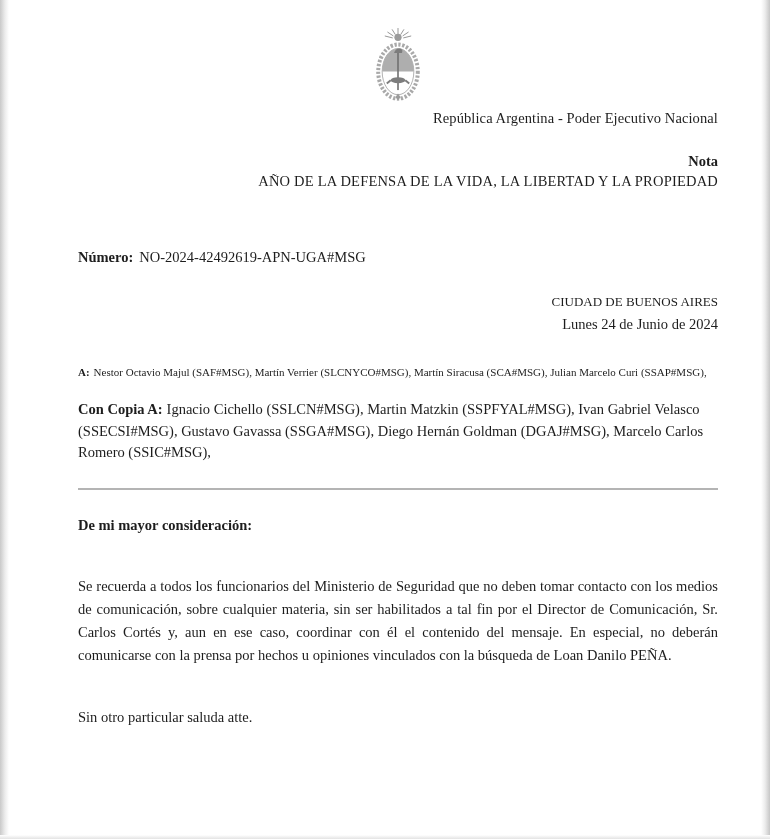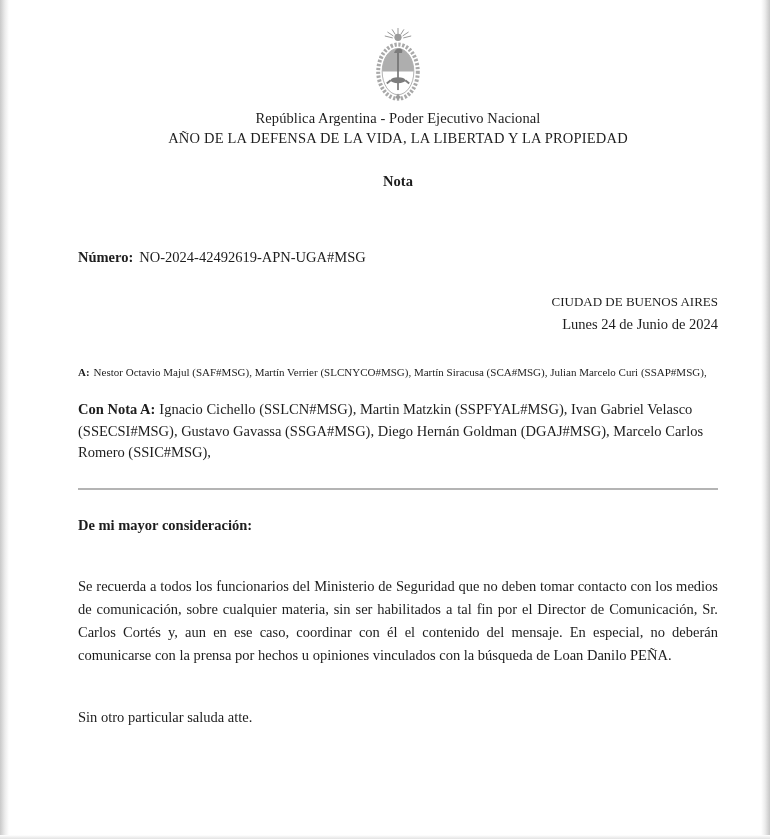--- a/index.html
+++ b/index.html
@@ -22,21 +22,21 @@
   }
   .edge-bottom {
     position: absolute; left: 0; right: 0; bottom: 0; height: 4px;
     background: linear-gradient(to top, #e3e3e3, #ffffff);
   }
   .page {
     position: relative;
     width: 770px; height: 839px;
     padding: 28px 52px 0 78px;
   }
-  .center { text-align: center; }
+  .center { text-align: right; }
   .right { text-align: right; }
   .crest-wrap { text-align: center; margin-bottom: 4px; }
   .crest { display: inline-block; }
   .org-line { font-size: 14.5px; letter-spacing: 0.1px; }
   .year-line { font-size: 14.5px; margin-top: 3px; letter-spacing: 0.2px; }
   .doc-type { font-weight: bold; font-size: 14.5px; margin-top: 26px; }
   .number-line { margin-top: 59px; font-size: 14.5px; }
   .number-line .lbl { font-weight: bold; margin-right: 6px; }
   .place-line { margin-top: 28px; font-size: 13px; }
   .date-line { margin-top: 6px; font-size: 14.5px; }
@@ -93,39 +93,39 @@
 
       <ellipse cx="50" cy="79" rx="11" ry="4.5" fill="#7d7d7d"></ellipse>
       <path d="M39,79 L33,84 M61,79 L67,84" stroke="#7d7d7d" stroke-width="3"></path>
 
       <path d="M46,105 L50,99 L54,105 L50,109 Z" fill="#9b9b9b"></path>
     </svg>
   </div>
 
   <div class="center org-line">República Argentina - Poder Ejecutivo Nacional</div>
 
+  <div class="center doc-type">Nota</div>
+
   <div class="center year-line">AÑO DE LA DEFENSA DE LA VIDA, LA LIBERTAD Y LA PROPIEDAD</div>
-
-  <div class="center doc-type">Nota</div>
 
   <div class="number-line">
     <span class="lbl">Número:</span><span>NO-2024-42492619-APN-UGA#MSG</span>
   </div>
 
   <div class="right place-line">CIUDAD DE BUENOS AIRES</div>
 
   <div class="right date-line">Lunes 24 de Junio de 2024</div>
 
 
   <div class="to-block">
     <span class="lbl">A:</span><span>Nestor Octavio Majul (SAF#MSG), Martín Verrier (SLCNYCO#MSG), Martín Siracusa (SCA#MSG), Julian Marcelo Curi (SSAP#MSG),</span>
   </div>
 
   <div class="cc-block">
-    <span class="lbl">Con Nota A:</span><span>Ignacio Cichello (SSLCN#MSG), Martin Matzkin (SSPFYAL#MSG), Ivan Gabriel Velasco (SSECSI#MSG), Gustavo Gavassa (SSGA#MSG), Diego Hernán Goldman (DGAJ#MSG), Marcelo Carlos Romero (SSIC#MSG),</span>
+    <span class="lbl">Con Copia A:</span><span>Ignacio Cichello (SSLCN#MSG), Martin Matzkin (SSPFYAL#MSG), Ivan Gabriel Velasco (SSECSI#MSG), Gustavo Gavassa (SSGA#MSG), Diego Hernán Goldman (DGAJ#MSG), Marcelo Carlos Romero (SSIC#MSG),</span>
   </div>
 
   <hr class="divider">
 
   <div class="salutation">De mi mayor consideración:</div>
 
   <div class="body-par">Se recuerda a todos los funcionarios del Ministerio de Seguridad que no deben tomar contacto con los medios de comunicación, sobre cualquier materia, sin ser habilitados a tal fin por el Director de Comunicación, Sr. Carlos Cortés y, aun en ese caso, coordinar con él el contenido del mensaje. En especial, no deberán comunicarse con la prensa por hechos u opiniones vinculados con la búsqueda de Loan Danilo PEÑA.</div>
 
   <div class="closing">Sin otro particular saluda atte.</div>
 

